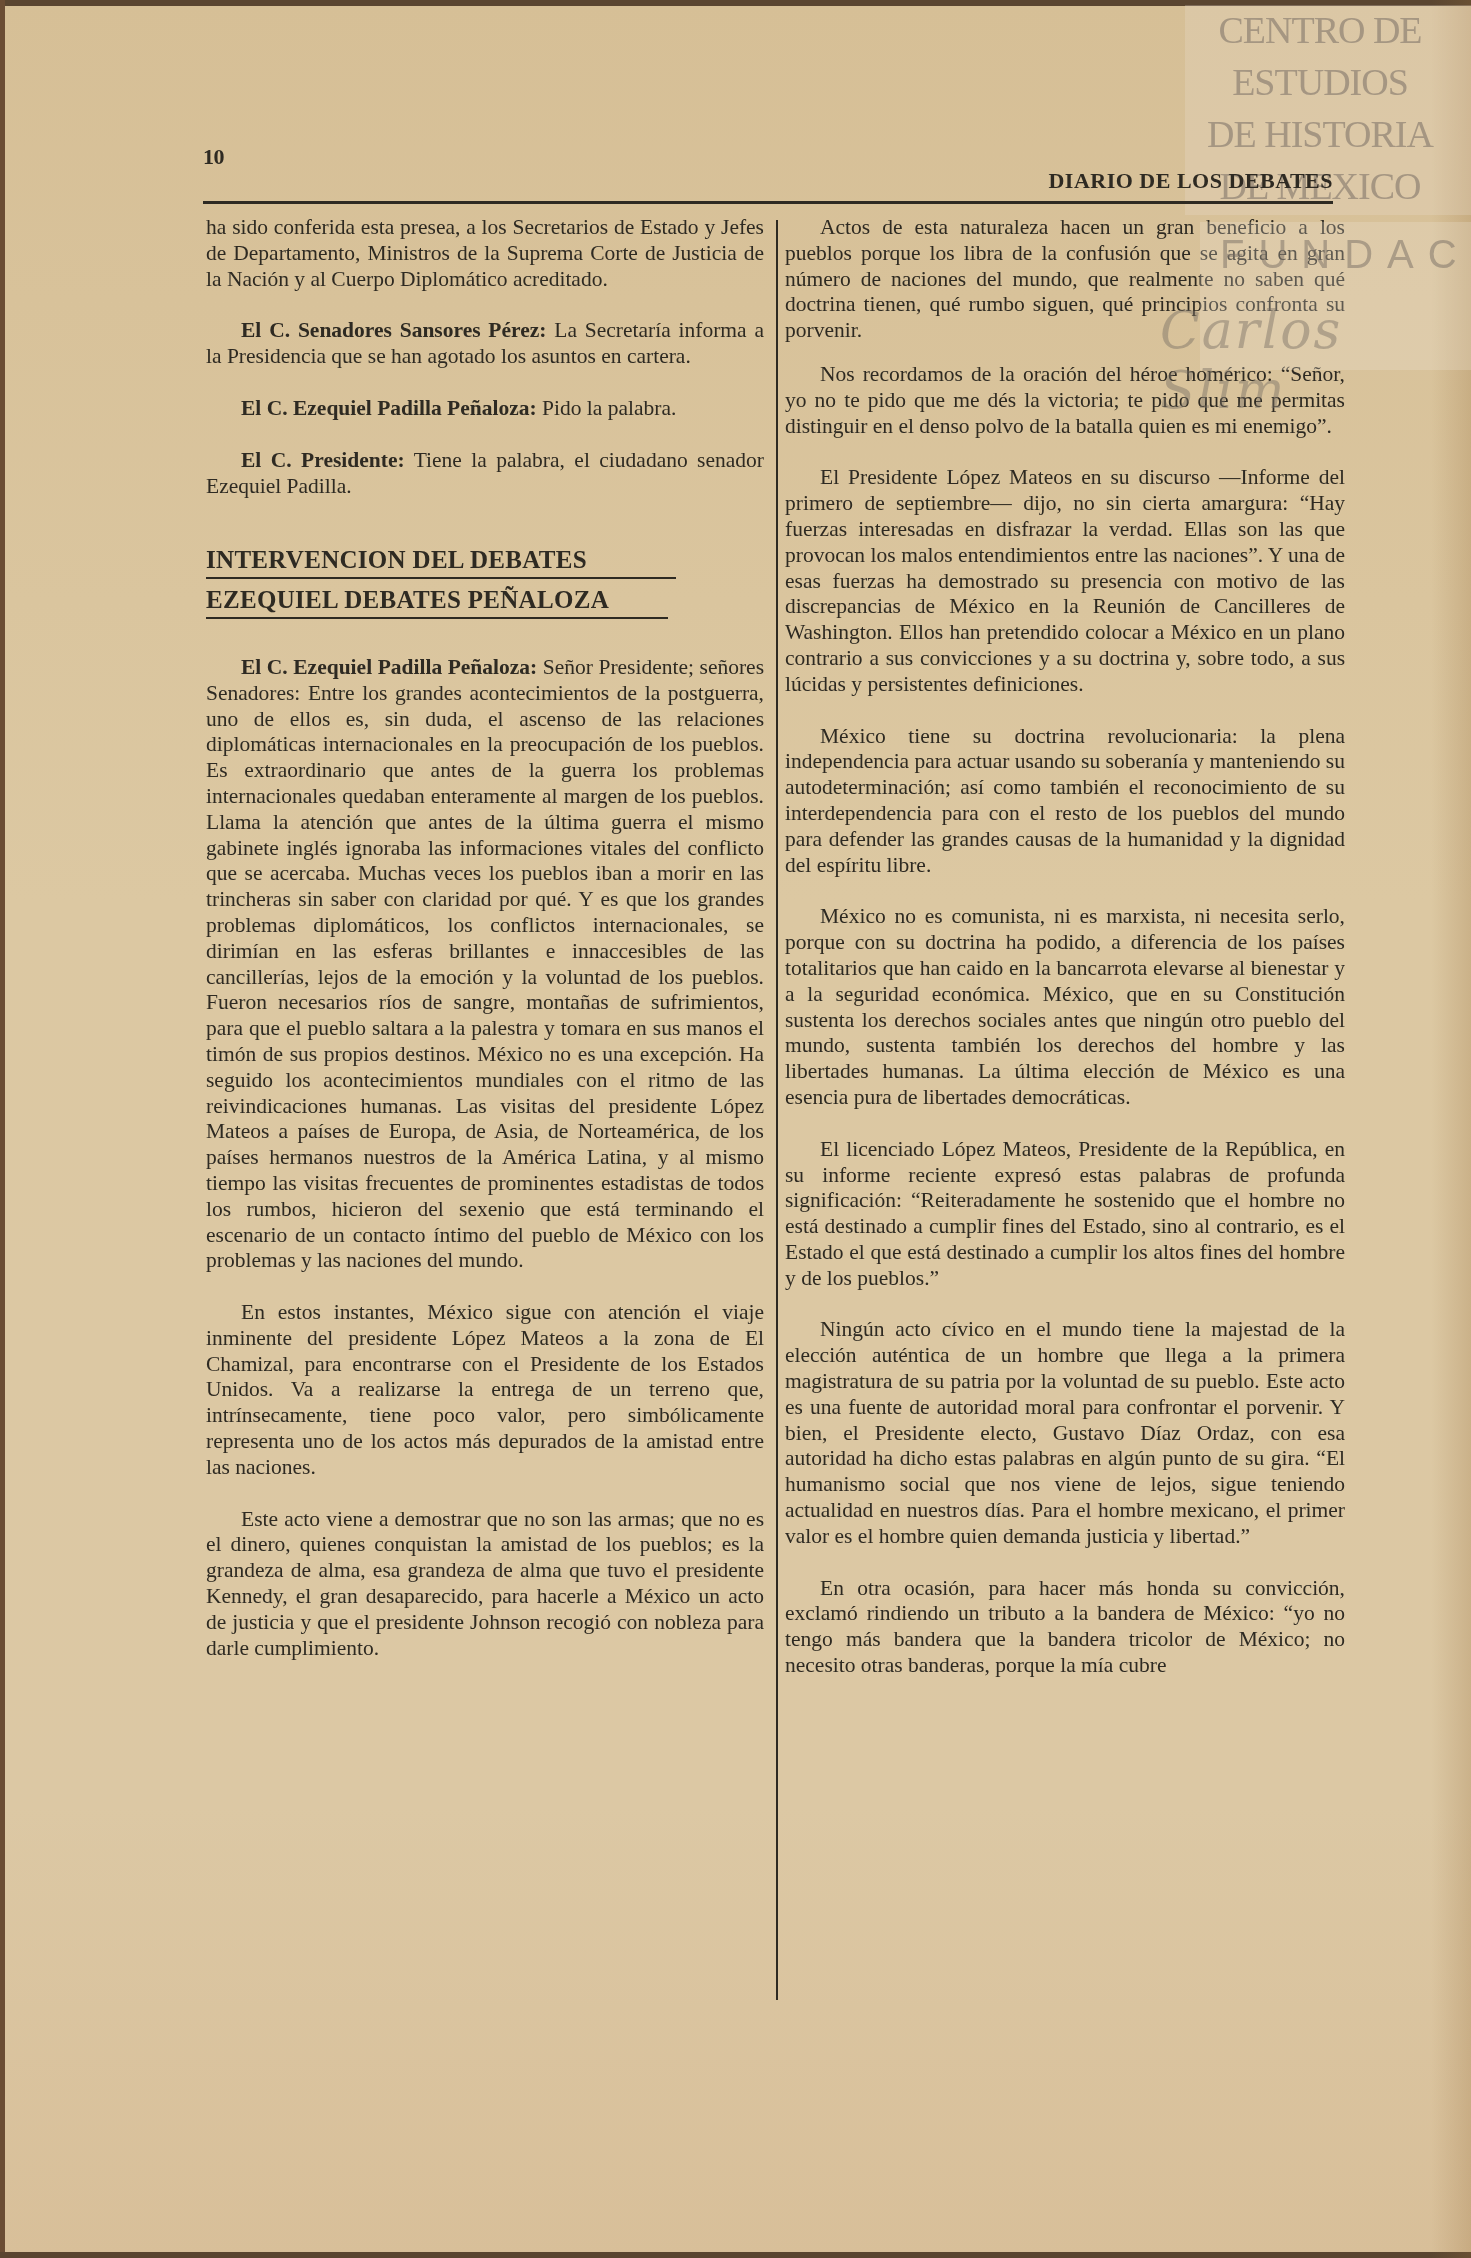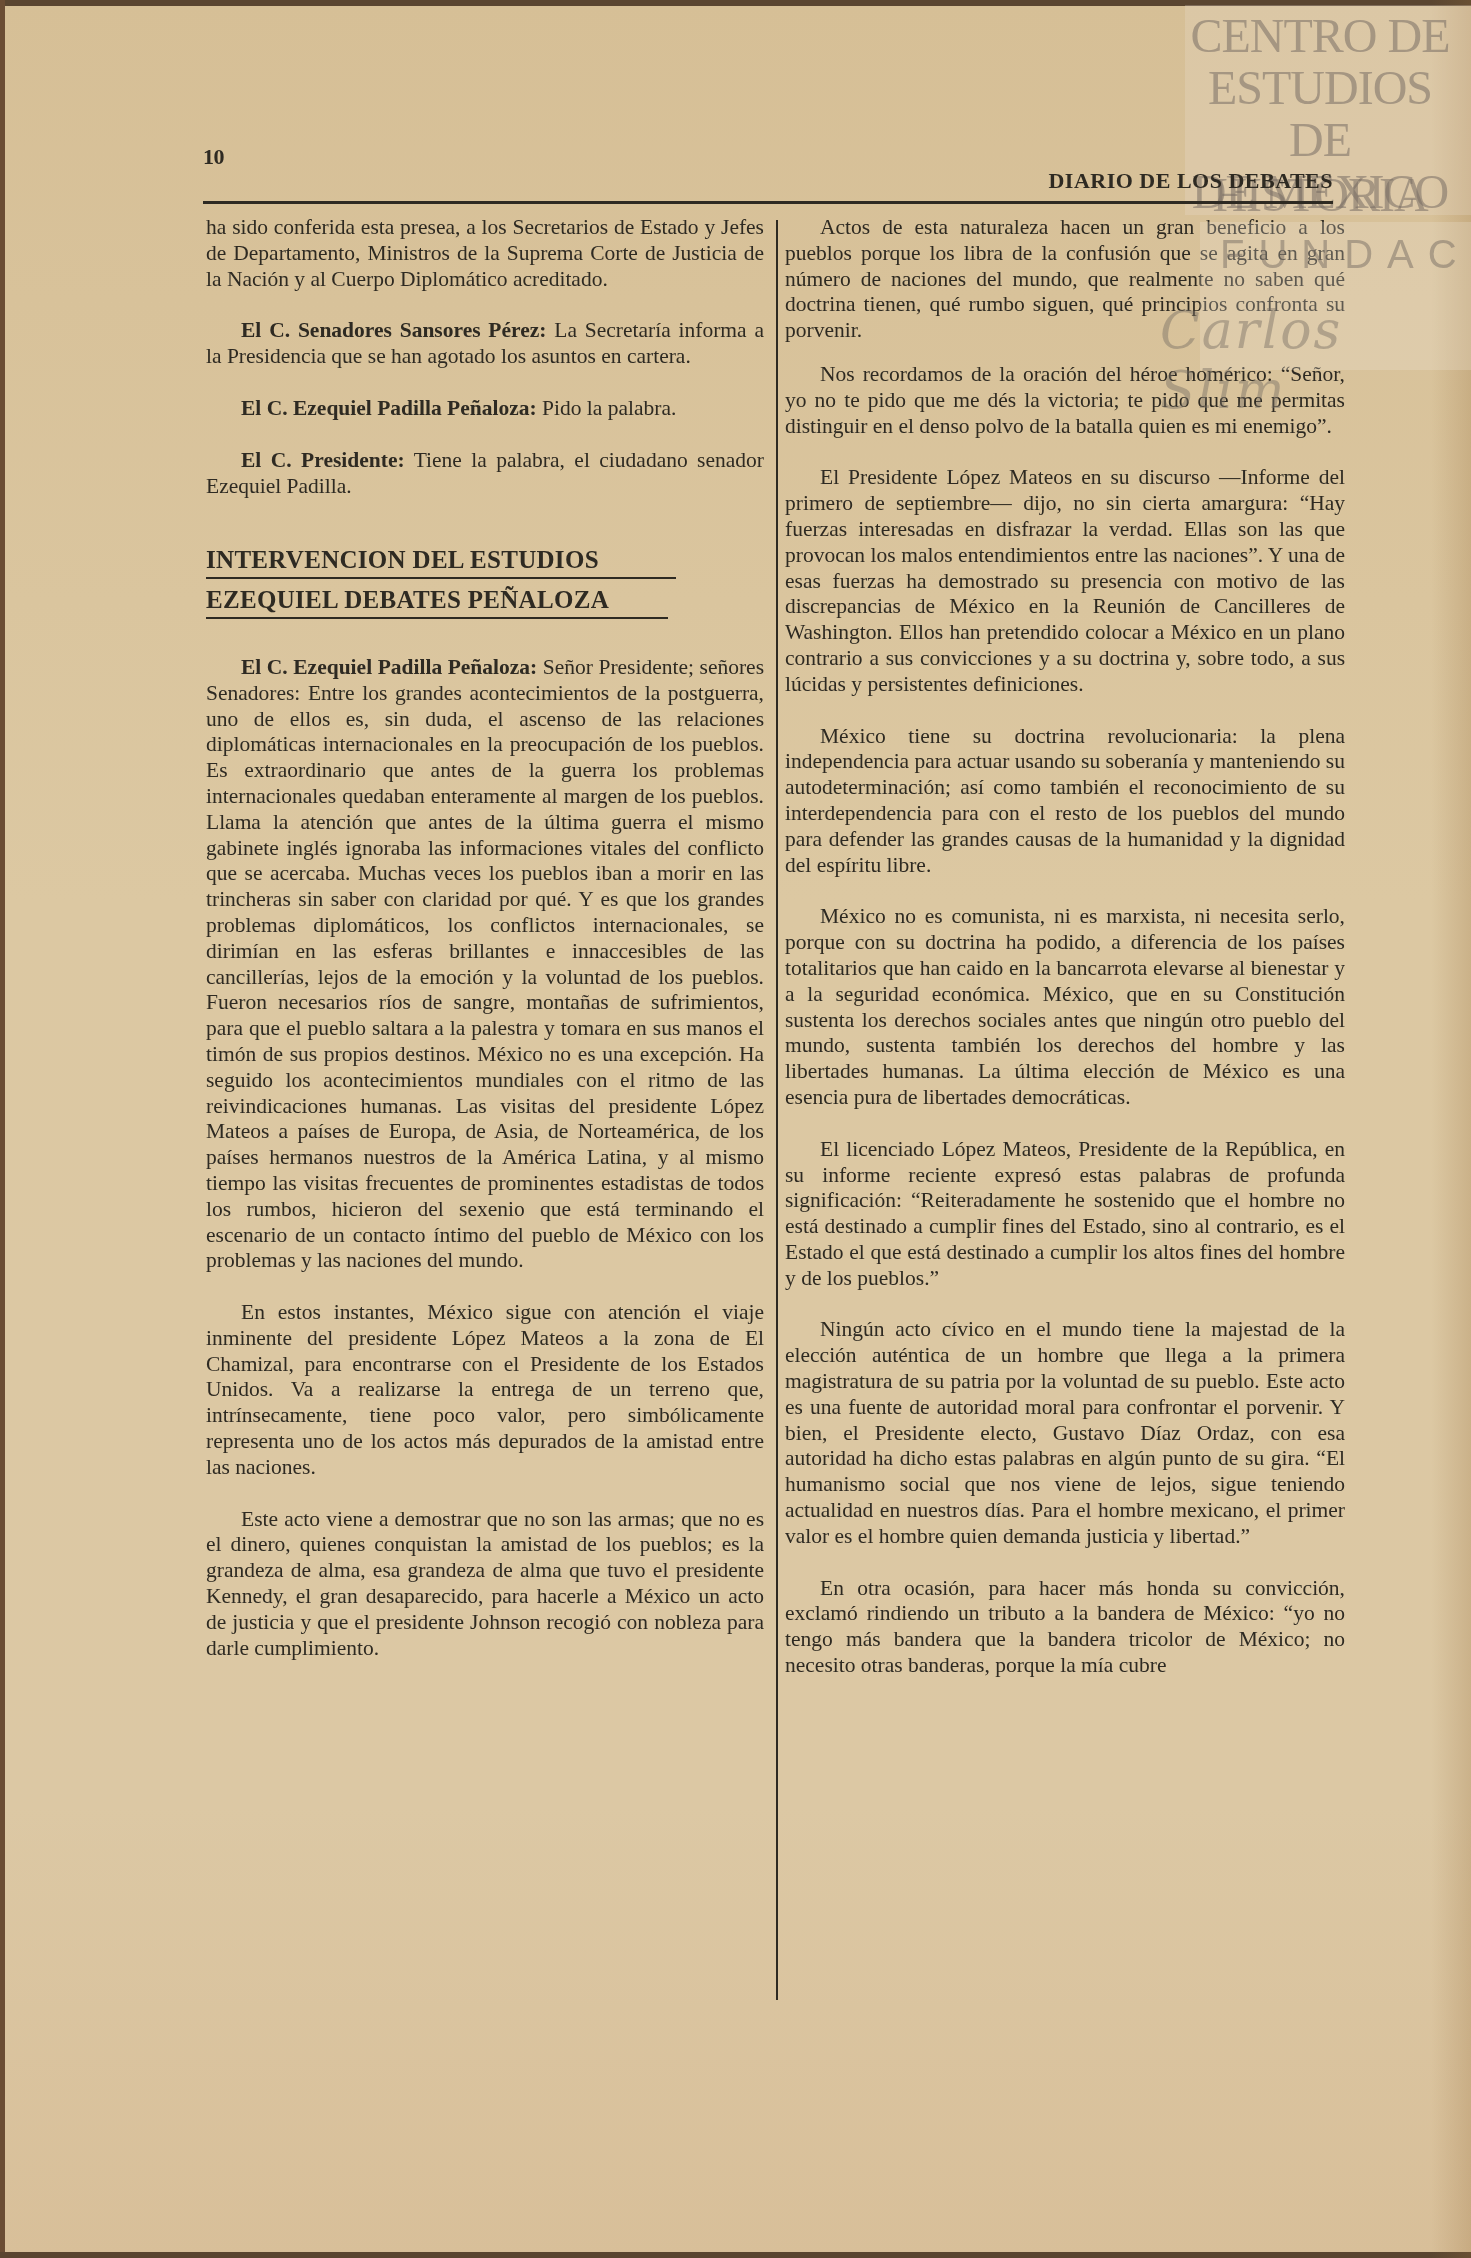--- a/index.html
+++ b/index.html
@@ -16,21 +16,21 @@
     background: linear-gradient(90deg, rgba(0,0,0,0) 0%, rgba(150,110,60,0.25) 100%); }
 
   .header { position:absolute; left:203px; top:140px; width:1130px; height:40px; }
   .page-number { position:absolute; left:0; top:4px; font-family:"Liberation Serif", serif; font-weight:bold; font-size:22px; letter-spacing:-0.5px; }
   .running-title { position:absolute; left:0; width:100%; text-align:right; top:8px;
     font-family:"Liberation Serif", serif; font-weight:bold; font-size:22px; letter-spacing:0.5px;margin-top:20px; }
   .header-rule { position:absolute; left:203px; top:201px; width:1130px; height:3px; background:#2e2a22; }
 
   .watermark { position:absolute; font-family:"Liberation Serif", serif; color:rgba(120,110,100,0.55); }
   .wm-block { position:absolute; left:1185px; top:5px; width:286px; height:210px; background:rgba(235,225,210,0.25); }
-  .wm-line { position:absolute; right:30px; width:260px; text-align:center; font-size:48px; letter-spacing:-1px; }
+  .wm-line { position:absolute; right:30px; width:260px; text-align:center; font-size:38px; letter-spacing:-1px; }
   .wm-fundacion { position:absolute; left:1220px; top:232px; font-family:"Liberation Sans", sans-serif; font-size:40px; letter-spacing:14px; color:rgba(120,110,100,0.5); }
   .wm-sig { position:absolute; left:1160px; top:300px; font-family:"DejaVu Serif", serif; font-style:italic; font-size:52px; color:rgba(120,110,100,0.45); letter-spacing:2px; }
   .wm-panel { position:absolute; left:1200px; top:222px; width:271px; height:148px; background:rgba(240,232,220,0.25); }
 
   .col { position:absolute; top:215px; font-family:"Liberation Serif", serif; font-size:21.5px; line-height:25.8px; text-align:justify; }
   .col-left { left:206px; width:558px; }
   .col-right { left:785px; width:560px; }
   .col-rule { position:absolute; left:776px; top:220px; width:2px; height:1780px; background:#2e2a22; }
 
   p { margin:0 0 26px 0; text-indent:35px; hyphens:manual; }
@@ -65,21 +65,21 @@
 </div>
 <div class="header-rule"></div>
 
 <div class="col col-left">
   <p class="cont">ha sido conferida esta presea, a los Secretarios de Estado y Jefes de Departamento, Ministros de la Suprema Corte de Justicia de la Nación y al Cuerpo Diplomático acreditado.</p>
   <p><span class="speaker">El C. Senadores Sansores Pérez:</span><span> La Secretaría informa a la Presidencia que se han agotado los asuntos en cartera.</span></p>
   <p><span class="speaker">El C. Ezequiel Padilla Peñaloza:</span><span> Pido la palabra.</span></p>
   <p style="margin-bottom:48px;"><span class="speaker">El C. Presidente:</span><span> Tiene la palabra, el ciudadano senador Ezequiel Padilla.</span></p>
 
   <div class="section-block">
-    <div class="section-head-wrap"><span class="section-head">INTERVENCION DEL ESTUDIOS</span><div class="underline" style="width:470px;"></div></div>
+    <div class="section-head-wrap"><span class="section-head">INTERVENCION DEL DEBATES</span><div class="underline" style="width:470px;"></div></div>
     <div class="section-head-wrap"><span class="section-head">EZEQUIEL DEBATES PEÑALOZA</span><div class="underline" style="width:462px;"></div></div>
   </div>
 
   <p><span class="speaker">El C. Ezequiel Padilla Peñaloza:</span><span> Señor Presidente; señores Senadores: Entre los grandes acontecimientos de la postguerra, uno de ellos es, sin duda, el ascenso de las relaciones diplomáticas internacionales en la preocupación de los pueblos. Es extraordinario que antes de la guerra los problemas internacionales quedaban enteramente al margen de los pueblos. Llama la atención que antes de la última guerra el mismo gabinete inglés ignoraba las informaciones vitales del conflicto que se acercaba. Muchas veces los pueblos iban a morir en las trincheras sin saber con claridad por qué. Y es que los grandes problemas diplomáticos, los conflictos internacionales, se dirimían en las esferas brillantes e innaccesibles de las cancillerías, lejos de la emoción y la voluntad de los pueblos. Fueron necesarios ríos de sangre, montañas de sufrimientos, para que el pueblo saltara a la palestra y tomara en sus manos el timón de sus propios destinos. México no es una excepción. Ha seguido los acontecimientos mundiales con el ritmo de las reivindicaciones humanas. Las visitas del presidente López Mateos a países de Europa, de Asia, de Norteamérica, de los países hermanos nuestros de la América Latina, y al mismo tiempo las visitas frecuentes de prominentes estadistas de todos los rumbos, hicieron del sexenio que está terminando el escenario de un contacto íntimo del pueblo de México con los problemas y las naciones del mundo.</span></p>
   <p>En estos instantes, México sigue con atención el viaje inminente del presidente López Mateos a la zona de El Chamizal, para encontrarse con el Presidente de los Estados Unidos. Va a realizarse la entrega de un terreno que, intrínsecamente, tiene poco valor, pero simbólicamente representa uno de los actos más depurados de la amistad entre las naciones.</p>
   <p>Este acto viene a demostrar que no son las armas; que no es el dinero, quienes conquistan la amistad de los pueblos; es la grandeza de alma, esa grandeza de alma que tuvo el presidente Kennedy, el gran desaparecido, para hacerle a México un acto de justicia y que el presidente Johnson recogió con nobleza para darle cumplimiento.</p>
 </div>
 
 <div class="col-rule"></div>
 

